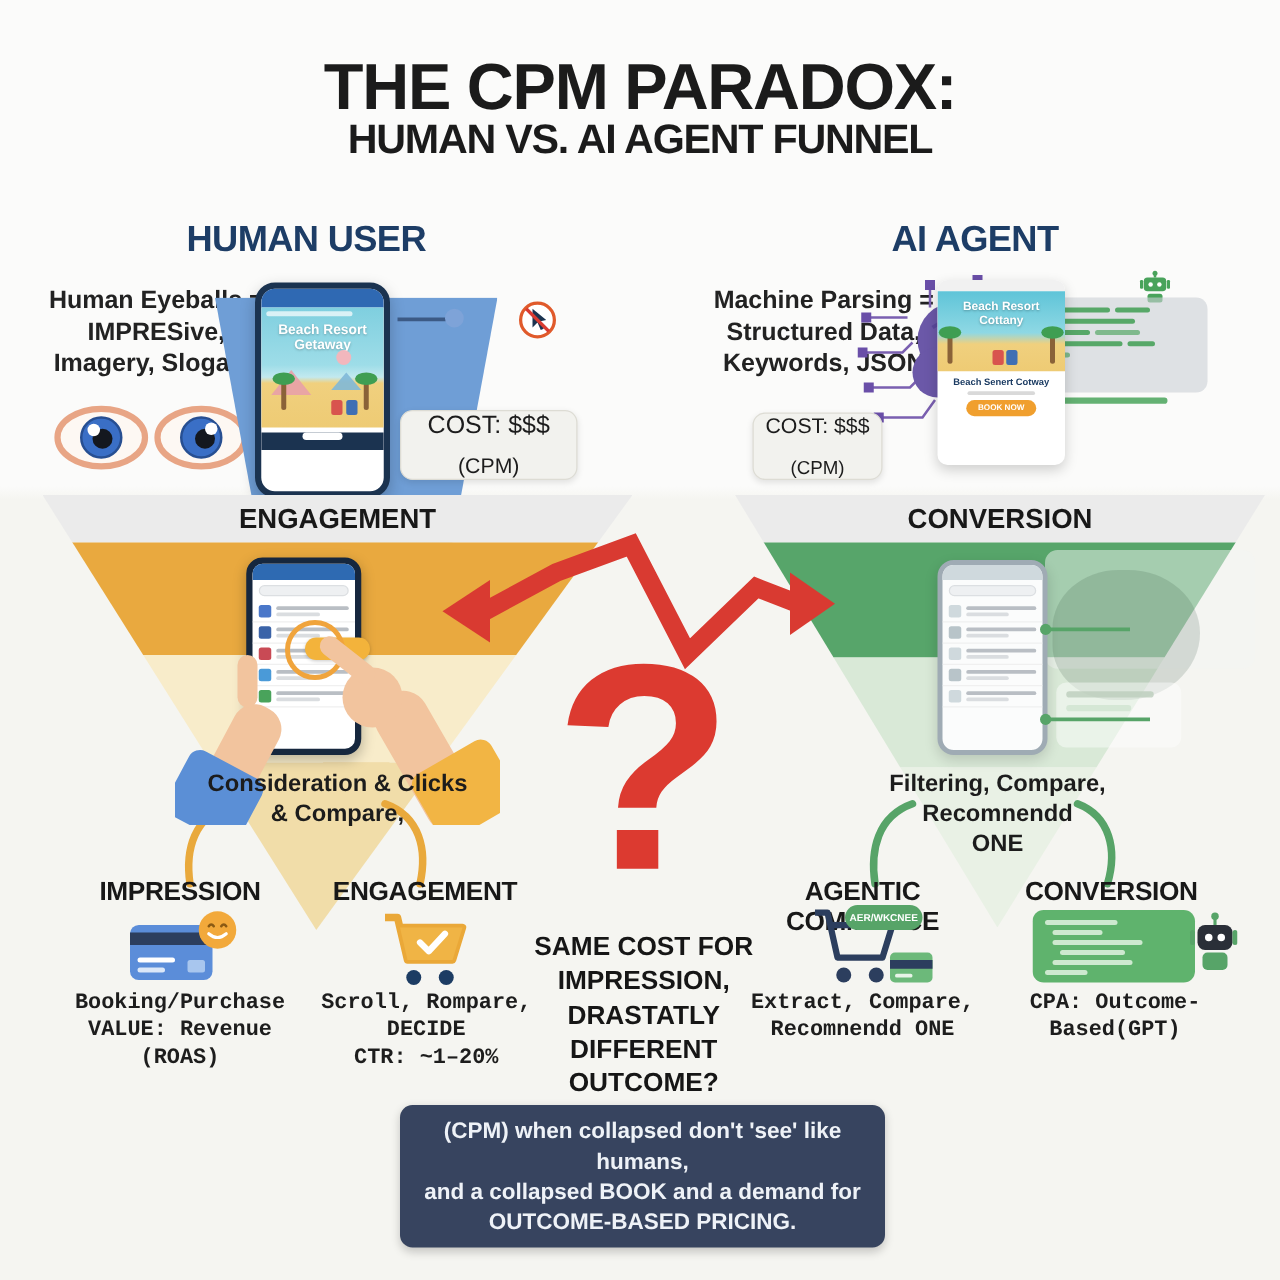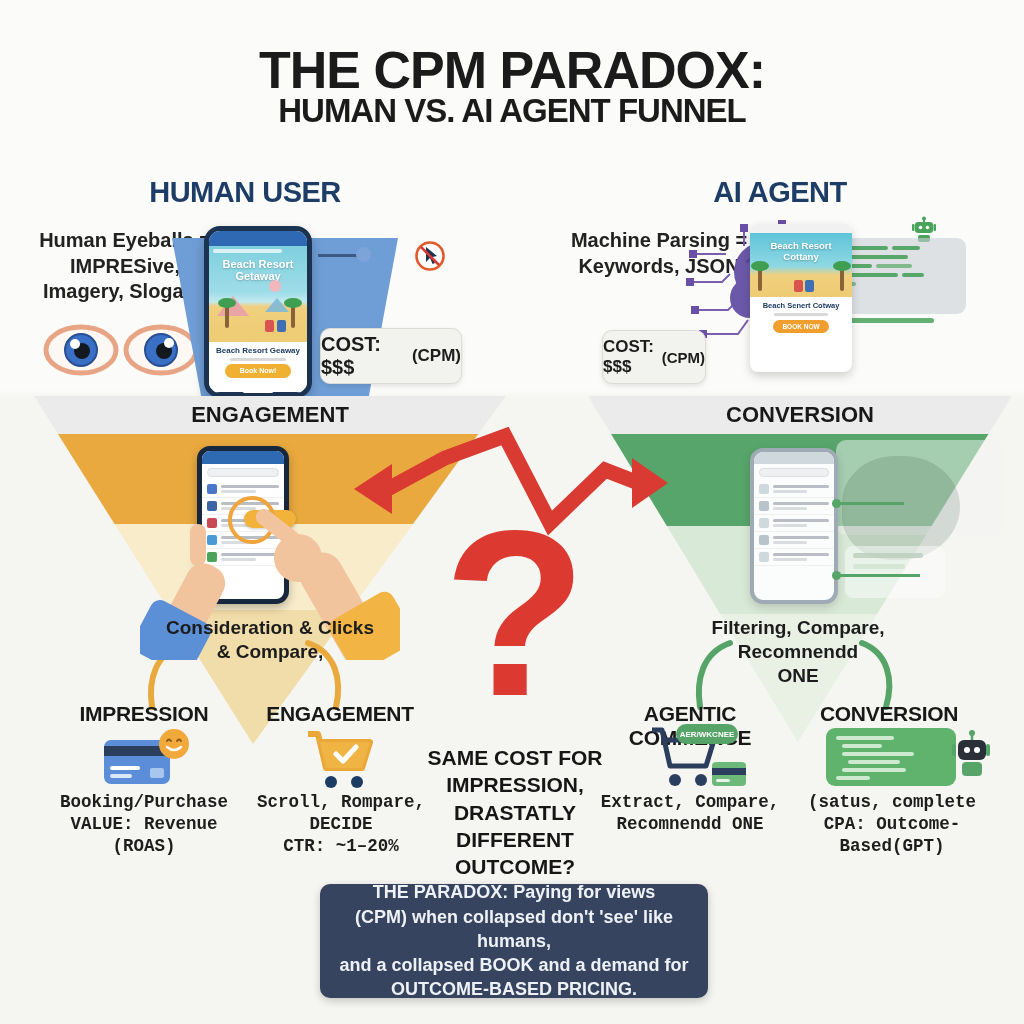--- a/index.html
+++ b/index.html
@@ -12,22 +12,22 @@
   .abs{position:absolute;}
   .ctr{text-align:center;}
   
   .title1{left:0;top:40px;width:100%;font-size:52px;font-weight:700;letter-spacing:-1px;color:#1b1b1b;}
   .title2{left:0;top:92px;width:100%;font-size:33px;font-weight:800;letter-spacing:-1px;color:#1b1b1b;}
   .col-header{top:176px;font-size:29px;font-weight:800;color:#1d3d66;letter-spacing:-0.5px;}
   
   .tagline{font-size:20px;font-weight:700;line-height:1.28;color:#222;}
   
   .badge{background:#f2f2ee;border:1px solid #dddcd4;border-radius:10px;
-         box-shadow:0 2px 5px rgba(0,0,0,.10);display:flex;flex-direction:row;
-         align-items:center;justify-content:flex-start;font-weight:700;color:#1c1c1c;}
+         box-shadow:0 2px 5px rgba(0,0,0,.10);display:flex;flex-direction:column;
+         align-items:center;justify-content:space-between;font-weight:400;color:#1c1c1c;}
   .badge .b1{font-size:20px;} .badge .b2{font-size:17px;}
   .badge.small .b1{font-size:17px;} .badge.small .b2{font-size:15px;}
   
   .billboard{left:172px;top:238px;width:226px;height:356px;
     clip-path:polygon(0 0,100% 0,71% 100%,29% 100%);
     background:linear-gradient(180deg,#6f9ed6 0%,#6f9ed6 52%,#dce8f4 52%,#f3e7c6 57%,#f0e0b4 100%);}
   .pedestal{left:251px;top:592px;width:68px;height:46px;background:#ecd4a0;
     clip-path:polygon(18% 0,82% 0,100% 100%,0 100%);}
   .phone-lg{width:108px;height:172px;border:5px solid #1b3350;border-radius:16px;background:#fff;
     overflow:hidden;box-shadow:0 5px 12px rgba(0,0,0,.22);}
@@ -153,25 +153,20 @@
       <div class="p-ad-t1">Beach Resort</div>
       <div class="p-ad-t2">Getaway</div>
       <div class="mtn"></div>
       <div class="mtn2"></div>
       <div class="sun"></div>
       <div class="palm" style="left:16px;"></div>
       <div class="palm" style="right:12px;"></div>
       <div class="chair r"></div>
       <div class="chair b"></div>
     </div>
-    <div class="p-cap">
-      <div class="p-cap-t">Beach Resort Geaway</div>
-      <div class="p-cap-s"></div>
-      <div class="p-btn">Book Now!</div>
-    </div>
     <div class="p-foot">
         <div class="p-home"></div>
       </div>
   </div>
 
   <div class="abs connector-line"></div>
   <div class="abs connector-dot"></div>
 
   <svg class="abs" style="left:414px;top:240px;" width="32" height="32" viewBox="0 0 32 32">
     <circle cx="16" cy="16" r="13.5" fill="#ffffff" stroke="#e05a2b" stroke-width="2.6"></circle>
@@ -179,20 +174,21 @@
     <line x1="7" y1="7" x2="25" y2="25" stroke="#d93a31" stroke-width="2.6"></line>
   </svg>
 
   <div class="abs badge" style="left:320px;top:328px;width:142px;height:56px;">
     <div class="b1">COST: $$$</div>
     <div class="b2">(CPM)</div>
   </div>
 
   <div class="abs ctr tagline" style="left:556px;top:228px;width:206px;">
     <div>Machine Parsing =</div>
+    <div>Structured Data,</div>
     <div>Keywords, JSON</div>
   </div>
 
   <svg class="abs" style="left:686px;top:216px;" width="150" height="140" viewBox="0 0 150 140">
     <g stroke="#7a5fb0" stroke-width="2" fill="none">
       <path d="M8 38 H40"></path>
         <path d="M4 66 H36 L44 58"></path>
         <path d="M10 94 H42 L52 84"></path>
       <path d="M18 118 H52 L62 104"></path>
         <path d="M58 16 V30"></path>
@@ -492,24 +488,22 @@
   </div>
   <div class="abs ctr bot-text" style="left:236px;top:792px;width:210px;">
     <div>Scroll, Rompare, DECIDE</div>
     <div>CTR: ~1–20%</div>
   </div>
   <div class="abs ctr bot-text" style="left:600px;top:792px;width:180px;">
     <div>Extract, Compare,</div>
     <div>Recomnendd ONE</div>
   </div>
   <div class="abs ctr bot-text" style="left:776px;top:792px;width:232px;">
-    <div>(satus, complete</div>
     <div>CPA: Outcome-Based(GPT)</div>
   </div>
 
   <div class="abs ctr paradox">
-    <div>THE PARADOX: Paying for views</div>
     <div>(CPM) when collapsed don't 'see' like humans,</div>
     <div>and a collapsed BOOK and a demand for</div>
     <div>OUTCOME-BASED PRICING.</div>
   </div>
 
 </div>
 
 </body></html>

